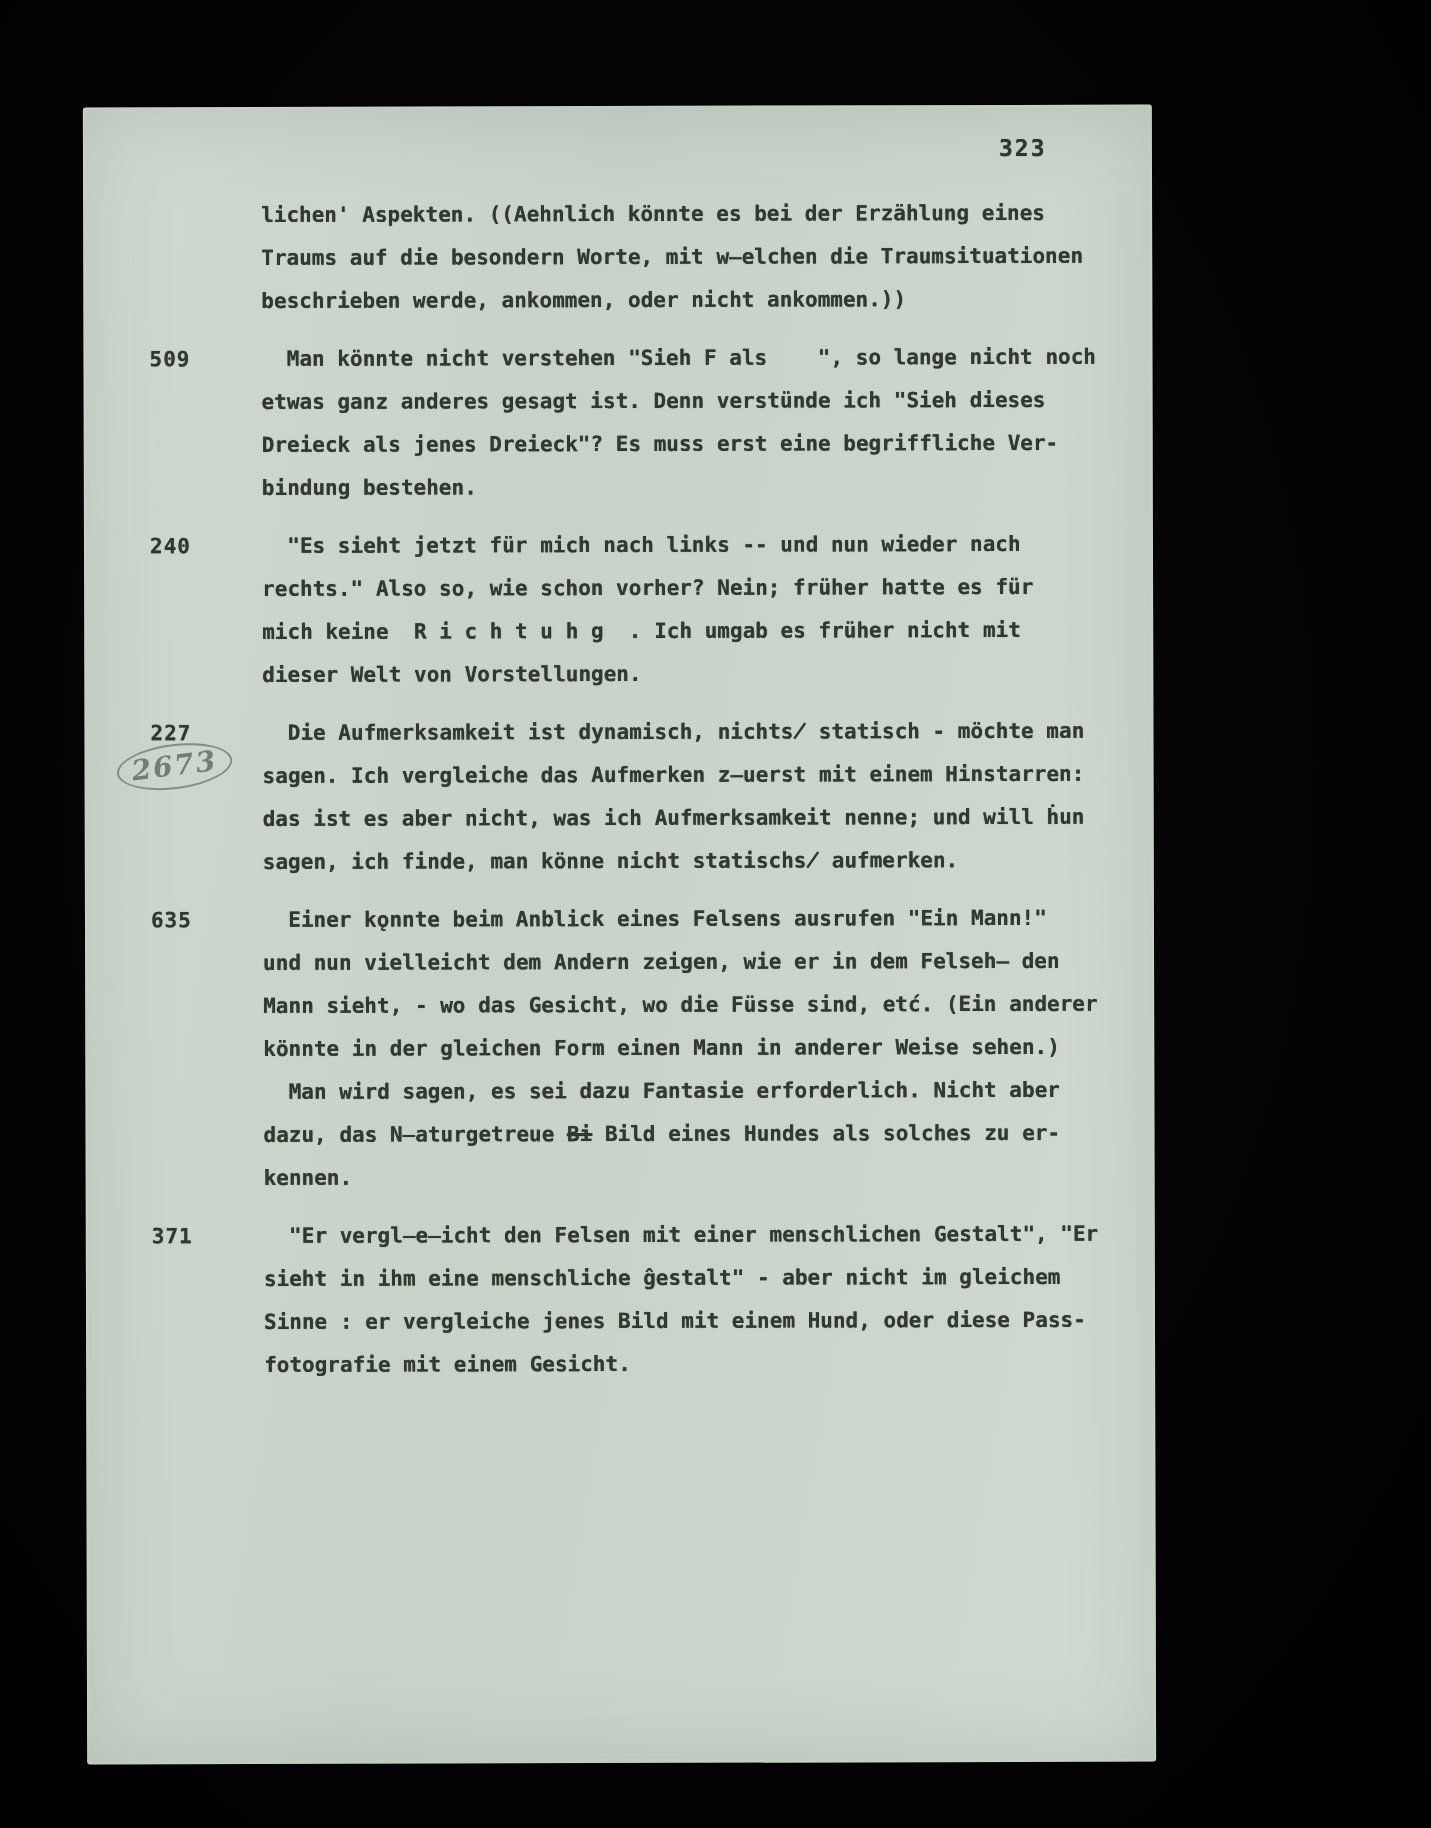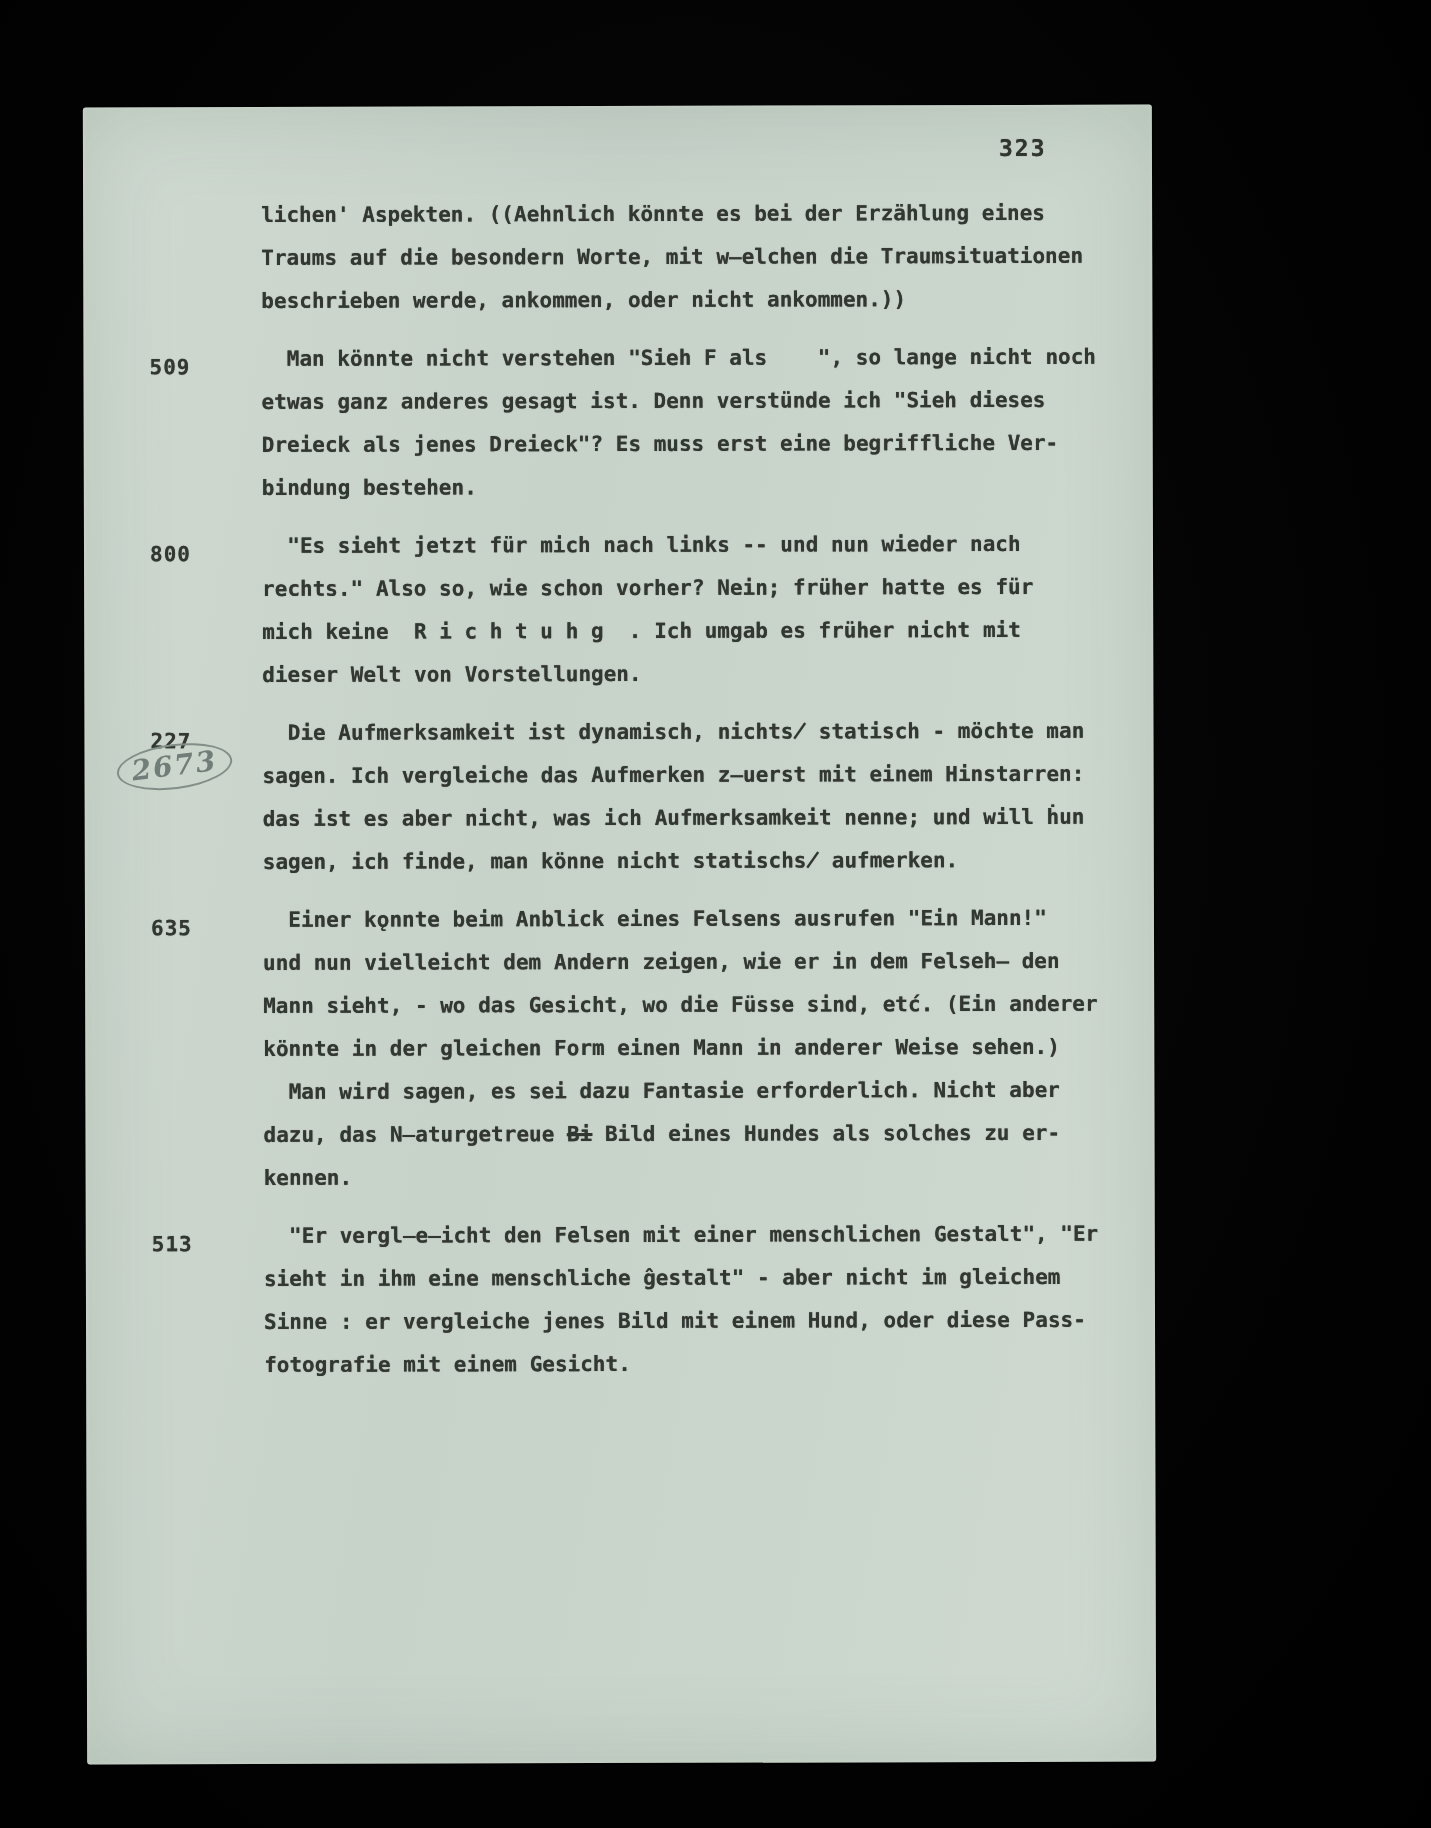--- a/index.html
+++ b/index.html
@@ -32,21 +32,21 @@
   .content{
     position:absolute;left:178px;top:87px;width:900px;
     font:700 21px/43px "DejaVu Sans Mono",monospace;
     color:#333732;
     text-shadow:0 0 0.8px rgba(42,46,42,0.75);
   }
   .para{position:relative;}
   .para + .para{margin-top:15px;}
   .line{white-space:pre;height:43px;}
   .para-num{
-    position:absolute;left:-112px;top:8px;
+    position:absolute;left:-112px;top:0;
     font:700 21px/43px "DejaVu Sans Mono",monospace;
     letter-spacing:1px;
   }
   .annotation{
     position:absolute;left:-146px;top:32px;
     transform:rotate(-7deg);
     border:2.5px solid #828e88;
     border-radius:50%;
     padding:6px 13px 7px 13px;
     color:#717d78;
@@ -76,21 +76,21 @@
           <div class="line">beschrieben werde, ankommen, oder nicht ankommen.))</div>
         </div>
         <div class="para">
           <span class="para-num">509</span>
           <div class="line">  Man könnte nicht verstehen "Sieh F als    ", so lange nicht noch</div>
           <div class="line">etwas ganz anderes gesagt ist. Denn verstünde ich "Sieh dieses</div>
           <div class="line">Dreieck als jenes Dreieck"? Es muss erst eine begriffliche Ver-</div>
           <div class="line">bindung bestehen.</div>
         </div>
         <div class="para">
-          <span class="para-num">800</span>
+          <span class="para-num">240</span>
           <div class="line">  "Es sieht jetzt für mich nach links -- und nun wieder nach</div>
           <div class="line">rechts." Also so, wie schon vorher? Nein; früher hatte es für</div>
           <div class="line">mich keine  R i c h t u h g  . Ich umgab es früher nicht mit</div>
           <div class="line">dieser Welt von Vorstellungen.</div>
         </div>
         <div class="para">
           <span class="para-num">227</span>
           <span class="annotation">2673</span>
           <div class="line">  Die Aufmerksamkeit ist dynamisch, nichts̸ statisch - möchte man</div>
           <div class="line">sagen. Ich vergleiche das Aufmerken z̶uerst mit einem Hinstarren:</div>
@@ -101,21 +101,21 @@
           <span class="para-num">635</span>
           <div class="line">  Einer kǫnnte beim Anblick eines Felsens ausrufen "Ein Mann!"</div>
           <div class="line">und nun vielleicht dem Andern zeigen, wie er in dem Felseh̶ den</div>
           <div class="line">Mann sieht, - wo das Gesicht, wo die Füsse sind, etć. (Ein anderer</div>
           <div class="line">könnte in der gleichen Form einen Mann in anderer Weise sehen.)</div>
           <div class="line">  Man wird sagen, es sei dazu Fantasie erforderlich. Nicht aber</div>
           <div class="line">dazu, das N̶aturgetreue <span class="strike">Bi</span> Bild eines Hundes als solches zu er-</div>
           <div class="line">kennen.</div>
         </div>
         <div class="para">
-          <span class="para-num">513</span>
+          <span class="para-num">371</span>
           <div class="line">  "Er vergl̶e̶icht den Felsen mit einer menschlichen Gestalt", "Er</div>
           <div class="line">sieht in ihm eine menschliche ĝestalt" - aber nicht im gleichem</div>
           <div class="line">Sinne : er vergleiche jenes Bild mit einem Hund, oder diese Pass-</div>
           <div class="line">fotografie mit einem Gesicht.</div>
         </div>
       </div>
   </div>
 </div>
 
 </body></html>

